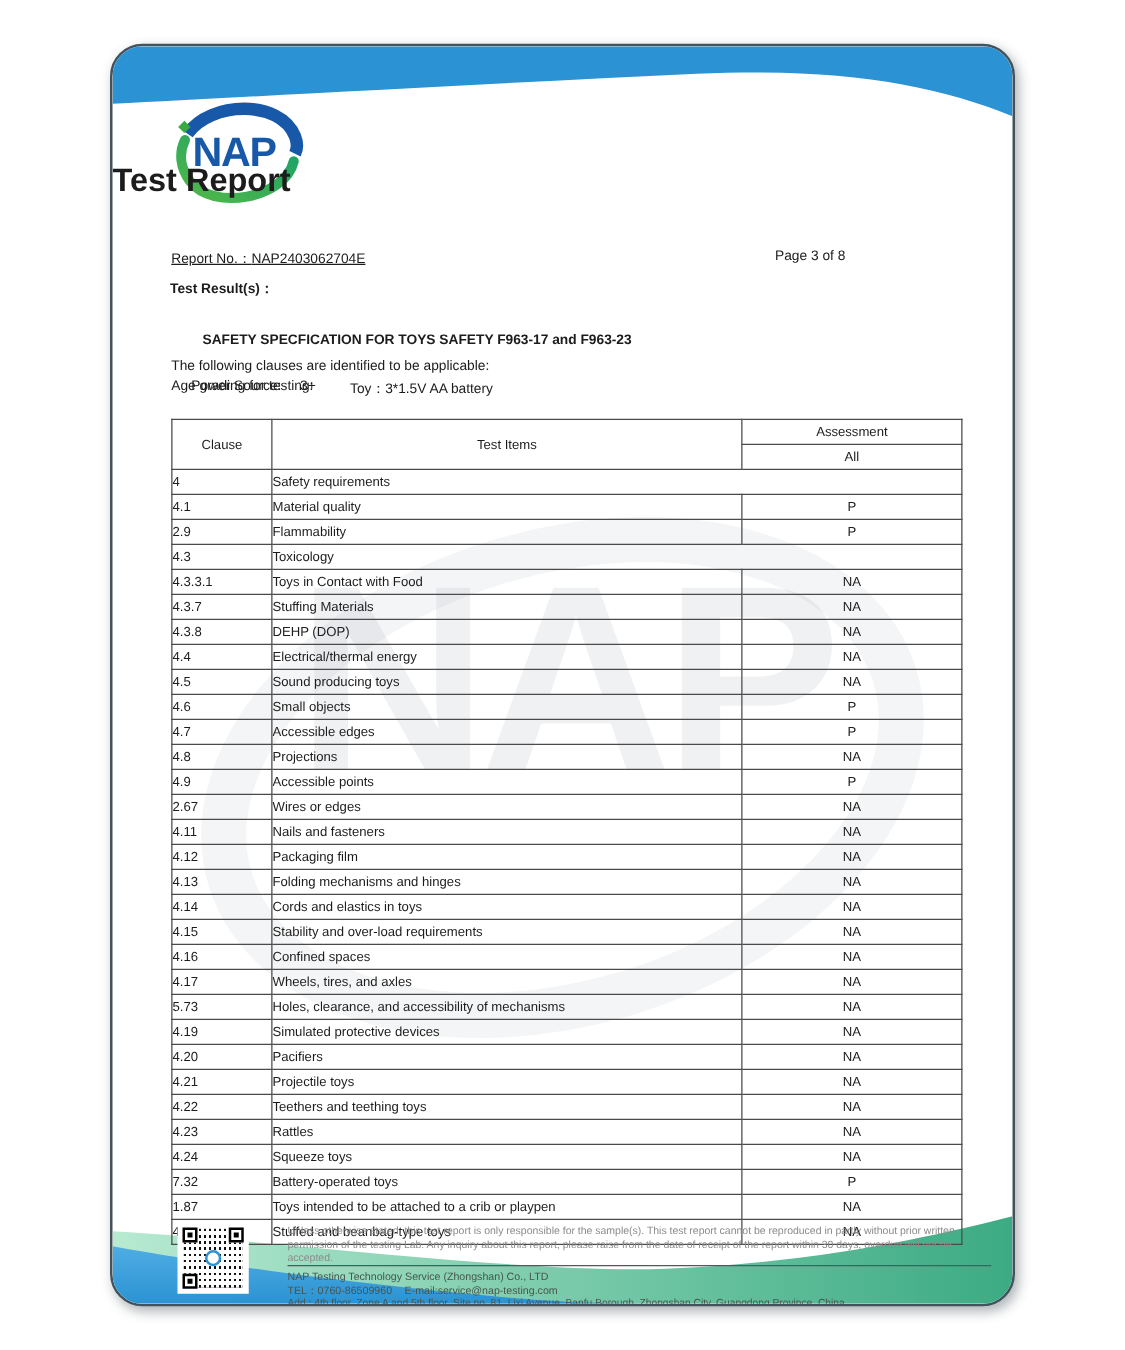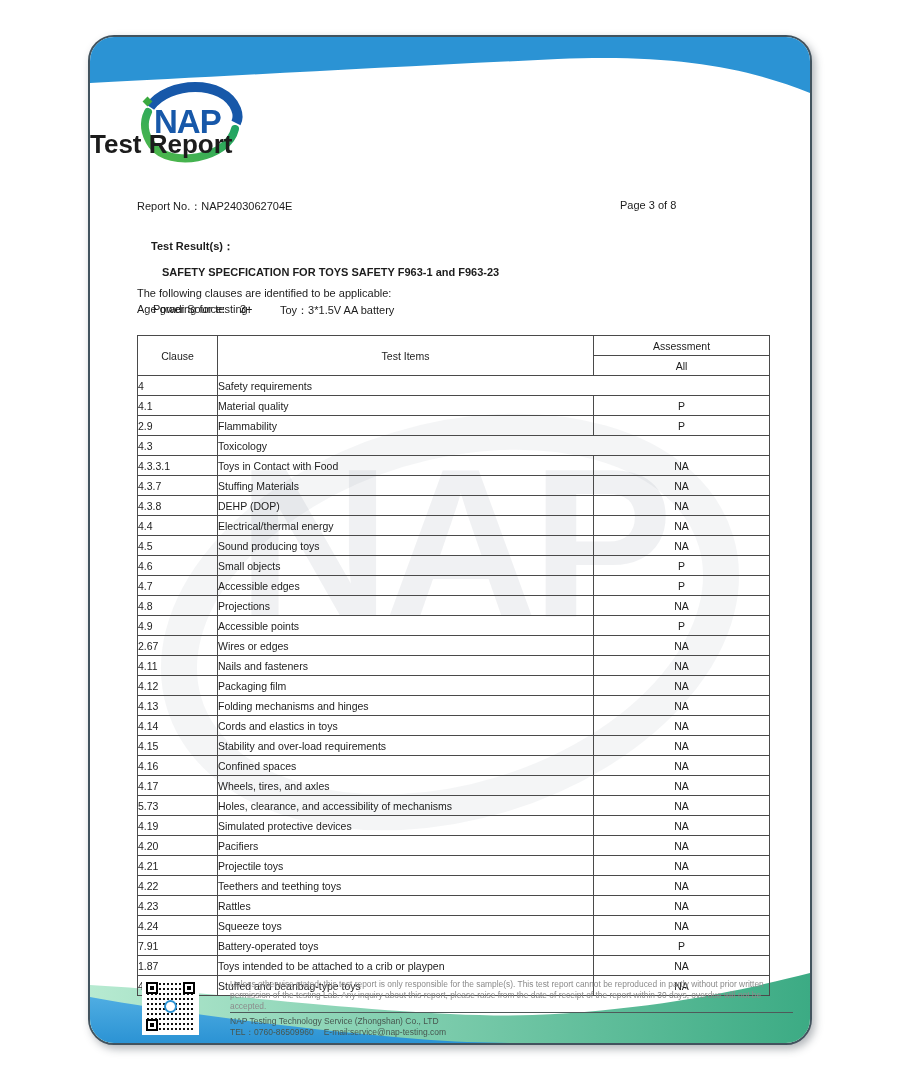--- a/index.html
+++ b/index.html
@@ -35,24 +35,24 @@
     text-shadow:0 0 2px #fff, 1px 1px 0 #fff, -1px -1px 0 #fff, 1px -1px 0 #fff, -1px 1px 0 #fff;
   }
   .title {
     position:absolute; left:0; top:92px; width:100%; 
     font-size:26px; font-weight:bold; z-index:2;
   }
 
   .abs { position:absolute; z-index:2; font-size:11px; }
   .bold { font-weight:bold; }
 
-  .meta-row { left:47px; top:162px; width:630px; }
+  .meta-row { left:47px; top:162px; width:630px;text-decoration:underline; }
   .meta-row .page-ind { position:absolute; left:483px; top:0; }
 
-  .test-results { left:61px; top:186px;margin-top:16px; }
+  .test-results { left:46px; top:186px; }
   .item-line { left:47px; width:660px; font-weight:bold; }
   .item-num { display:inline-block; width:25px; }
   .l1 { top:207px; } .l2 { top:229px; padding-left:25px; }
   .note { left:47px; top:250px; }
   .kv { left:47px; }
   .kv .kv-val { position:absolute; top:0; white-space:nowrap; }
   .age { top:266px; } .age .kv-val { left:103px; }
   .power { top:266px;margin-left:16px; } .power .kv-val { left:127px; }
 
   
@@ -131,21 +131,21 @@
 
   <div class="title">Test Report</div>
 
   <div class="abs meta-row">
     <span>Report No.：</span><span>NAP2403062704E</span>
     <span class="page-ind">Page 3 of 8</span>
   </div>
 
   <div class="abs test-results bold">Test Result(s)：</div>
 
-  <div class="abs item-line l2">SAFETY SPECFICATION FOR TOYS SAFETY F963-1 and F963-23</div>
+  <div class="abs item-line l2">SAFETY SPECFICATION FOR TOYS SAFETY F963-17 and F963-23</div>
 
   <div class="abs note">The following clauses are identified to be applicable:</div>
 
   <div class="abs kv age">
     <span>Age grading for testing:</span>
     <span class="kv-val">3+</span>
   </div>
   <div class="abs kv power">
     <span>Power Source:</span>
     <span class="kv-val">Toy：3*1.5V AA battery</span>
@@ -300,21 +300,21 @@
           <td class="col-clause">4.23</td>
           <td class="col-item">Rattles</td>
           <td class="col-assess">NA</td>
         </tr>
         <tr>
           <td class="col-clause">4.24</td>
           <td class="col-item">Squeeze toys</td>
           <td class="col-assess">NA</td>
         </tr>
         <tr>
-          <td class="col-clause">7.91</td>
+          <td class="col-clause">7.32</td>
           <td class="col-item">Battery-operated toys</td>
           <td class="col-assess">P</td>
         </tr>
         <tr>
           <td class="col-clause">1.87</td>
           <td class="col-item">Toys intended to be attached to a crib or playpen</td>
           <td class="col-assess">NA</td>
         </tr>
         <tr>
           <td class="col-clause">4.27</td>
@@ -346,14 +346,15 @@
     <div class="finder f-bl"></div>
     <div class="qr-center"></div>
   </div>
 
   <div class="disclaimer">Unless otherwise stated, this test report is only responsible for the sample(s). This test report cannot be reproduced in partly without prior written permission of the testing Lab. Any inquiry about this report, please raise from the date of receipt of the report within 30 days, overdue will not be accepted.</div>
   <div class="foot-rule"></div>
   <div class="foot-line company">NAP Testing Technology Service (Zhongshan) Co., LTD</div>
   <div class="foot-line telrow">
     <span>TEL：</span><span>0760-86509960</span><span class="email-part"><span>E-mail:</span><span>service@nap-testing.com</span></span>
   </div>
+  <div class="foot-line addr">Add.: 4th floor, Zone A and 5th floor, Site no. 81, Lixi Avenue, Banfu Borough, Zhongshan City, Guangdong Province, China</div>
 
 </div>
 
 </body></html>

